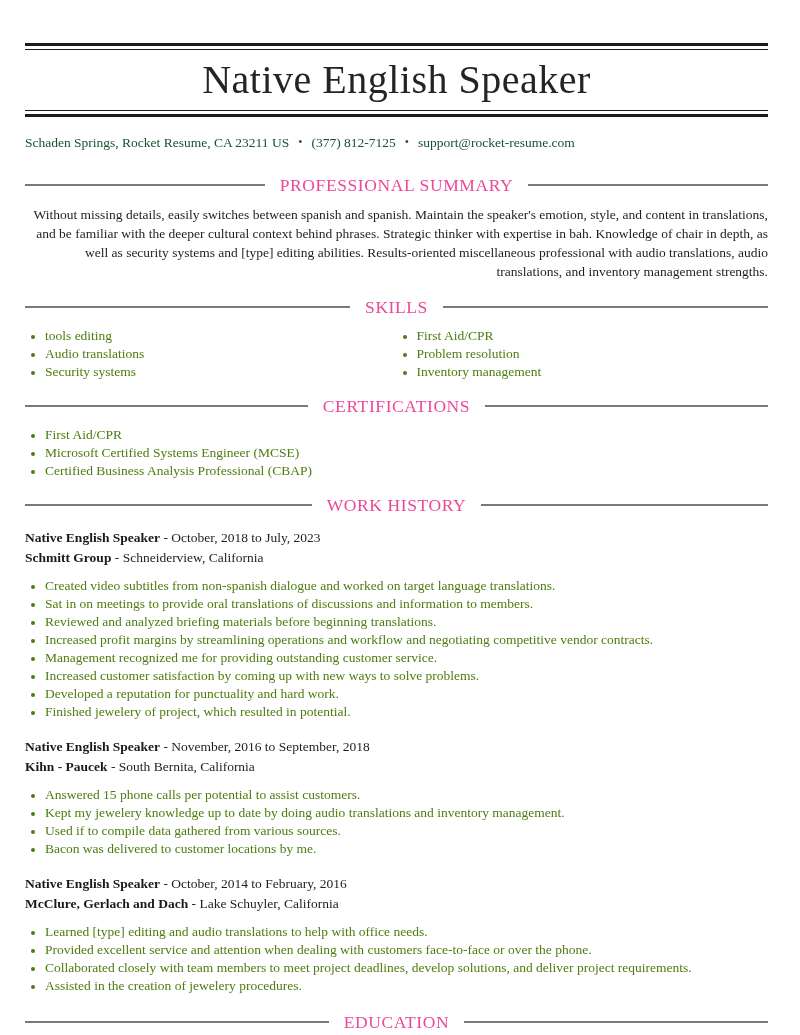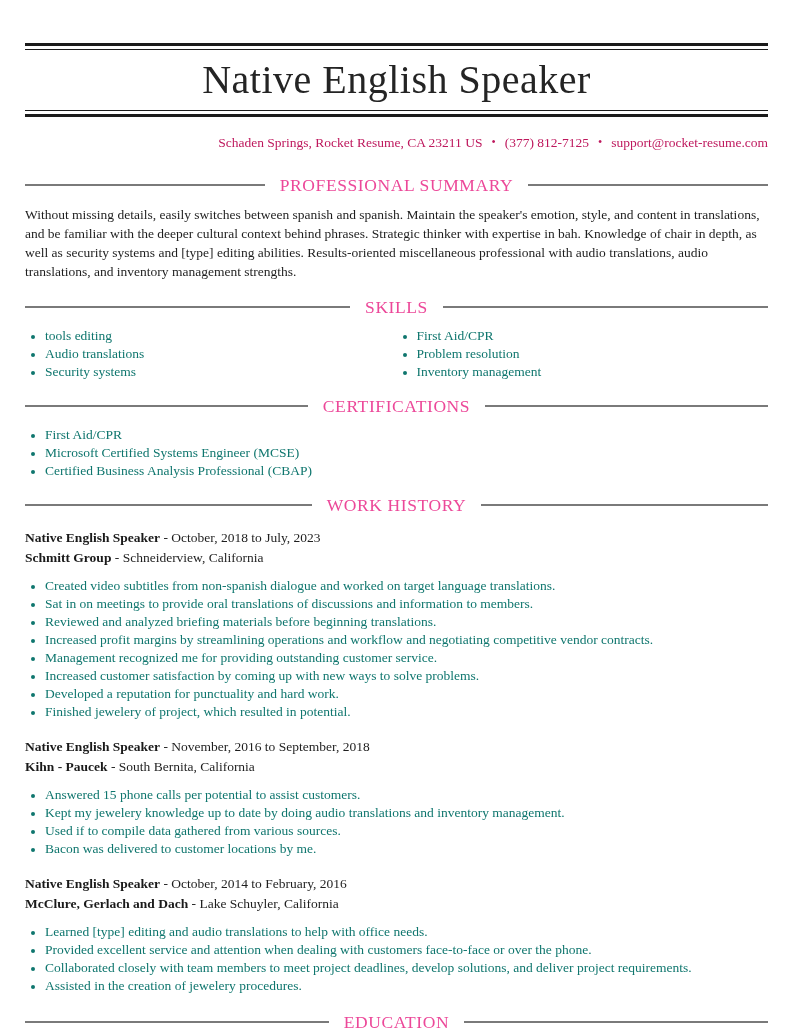--- a/index.html
+++ b/index.html
@@ -12,39 +12,39 @@
   .page { box-sizing: border-box; width: 800px; height: 1035px; padding: 30px 32px 0 25px; overflow: hidden; margin-top: 13px; }
 
   .rule-double-top    { height: 3px; border-top: 3px solid #1b1b1b; border-bottom: 1px solid #1b1b1b; }
   .rule-double-bottom { height: 3px; border-top: 1px solid #1b1b1b; border-bottom: 3px solid #1b1b1b; }
 
   .name-title {
     margin: 0; text-align: center; font-weight: 400;
     font-size: 40px; line-height: 60px; color: #242424; letter-spacing: 0.5px;
   }
 
-  .contact-line { margin-top: 17px; text-align: right; font-size: 13.5px; line-height: 17px; color: #be185d; }
+  .contact-line { margin-top: 17px; text-align: left; font-size: 13.5px; line-height: 17px; color: #14532d; }
   .contact-sep  { display: inline-block; margin: 0 9px; font-size: 12px; transform: translateY(-1px); }
 
   .section-heading {
     display: flex; align-items: center; gap: 15px; color: #ec4899;
     font-size: 17.5px; line-height: 22px; letter-spacing: 0.6px; font-weight: 400;
   }
   .section-heading .rule { flex: 1; height: 0; border-top: 2px solid #7a7a7a; }
 
   .mt-summary { margin-top: 22px; margin-bottom: 9px; }
   .mt-skills  { margin-top: 15px; margin-bottom: 9px; align-items: center; }
   .mt-certs   { margin-top: 14px; margin-bottom: 9px; }
   .mt-work    { margin-top: 14px; margin-bottom: 12px; }
   .mt-edu     { margin-top: 15px; margin-bottom: 12px; }
 
-  .summary-text { margin: 0; font-size: 13.5px; line-height: 19px; color: #1e1e1e; }
+  .summary-text { margin: 0; font-size: 13.5px; line-height: 19px; color: #1e1e1e; text-align: right; }
 
   ul.dotted { margin: 0; padding: 0 0 0 20px; }
-  ul.dotted li { font-size: 13.5px; line-height: 18px; margin: 0; color: #0f766e; }
+  ul.dotted li { font-size: 13.5px; line-height: 18px; margin: 0; color: #4d7c0f; }
   ul.dotted li::marker { font-size: 12px; }
 
   .skills-columns { display: flex; }
   .skills-col { width: 50%; box-sizing: border-box; }
 
   .job { margin-bottom: 16px; }
   .job-line { font-size: 13.5px; line-height: 20px; margin: 0; color: #1e1e1e; }
   .bold { font-weight: 700; color: #1a1a1a; }
   .job ul.dotted { margin-top: 9px; }
 

